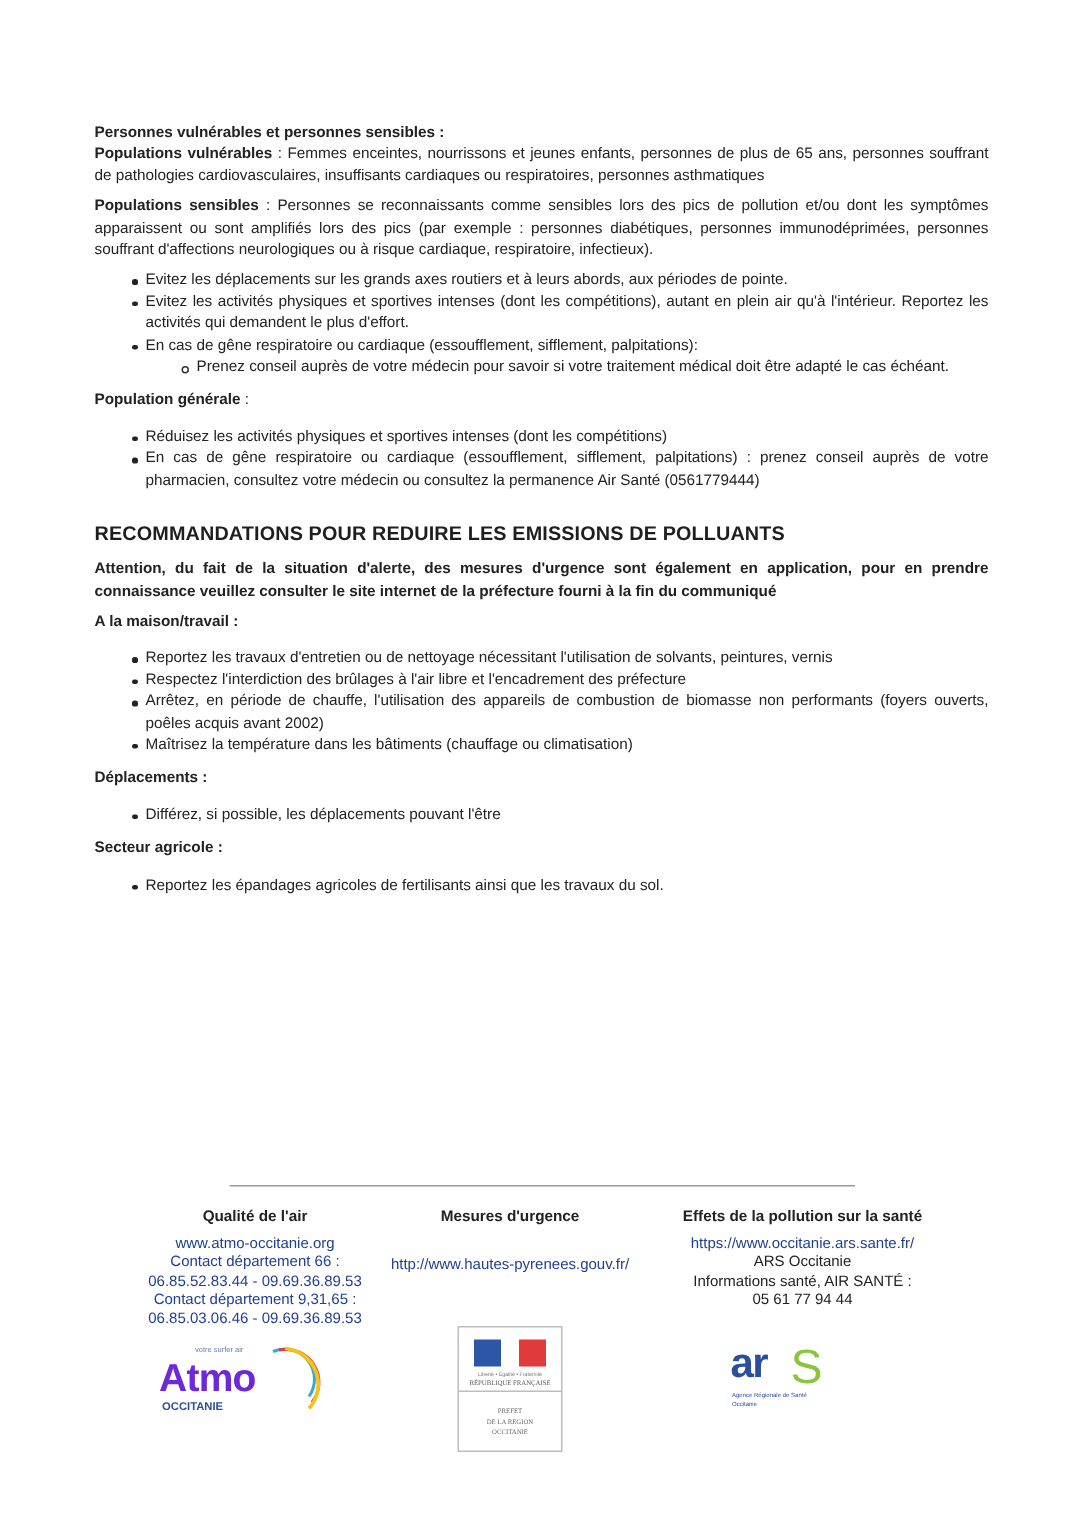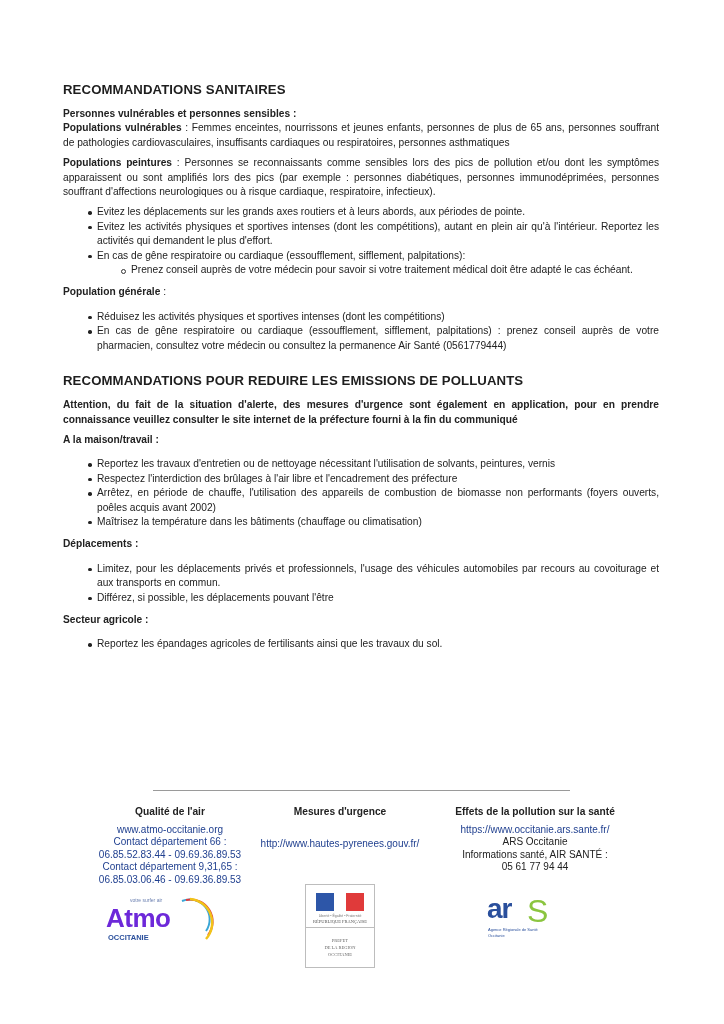--- a/index.html
+++ b/index.html
@@ -51,25 +51,24 @@
     .ars { left: 487px; top: 893px; width: 80px; height: 50px; }
     .ars .a { position: absolute; left: 0; top: 0; font-size: 28px; font-weight: bold; color: #2a4f9c; letter-spacing: -1px; text-align: right; }
     .ars .s { position: absolute; left: 40px; top: 0; font-size: 32px; color: #8bc53f; }
     .ars .cap { position: absolute; left: 1px; top: 34px; font-size: 4px; color: #2a4f9c; white-space: nowrap; }
     .ars .cap2 { position: absolute; left: 1px; top: 40px; font-size: 4px; color: #2a4f9c; }
   </style>
 </head>
 <body>
 
 <div class="page">
-  <h2>RECOMMANDATIONS SANITAIRES</h2>
 
   <div class="p tight b">Personnes vulnérables et personnes sensibles :</div>
   <div class="p"><span class="b">Populations vulnérables</span><span> : Femmes enceintes, nourrissons et jeunes enfants, personnes de plus de 65 ans, personnes souffrant de pathologies cardiovasculaires, insuffisants cardiaques ou respiratoires, personnes asthmatiques</span></div>
-  <div class="p"><span class="b">Populations peintures</span><span> : Personnes se reconnaissants comme sensibles lors des pics de pollution et/ou dont les symptômes apparaissent ou sont amplifiés lors des pics (par exemple : personnes diabétiques, personnes immunodéprimées, personnes souffrant d'affections neurologiques ou à risque cardiaque, respiratoire, infectieux).</span></div>
+  <div class="p"><span class="b">Populations sensibles</span><span> : Personnes se reconnaissants comme sensibles lors des pics de pollution et/ou dont les symptômes apparaissent ou sont amplifiés lors des pics (par exemple : personnes diabétiques, personnes immunodéprimées, personnes souffrant d'affections neurologiques ou à risque cardiaque, respiratoire, infectieux).</span></div>
 
   <ul class="l1">
     <li>Evitez les déplacements sur les grands axes routiers et à leurs abords, aux périodes de pointe.</li>
     <li>Evitez les activités physiques et sportives intenses (dont les compétitions), autant en plein air qu'à l'intérieur. Reportez les activités qui demandent le plus d'effort.</li>
     <li><span>En cas de gêne respiratoire ou cardiaque (essoufflement, sifflement, palpitations):</span>
       <ul class="l2">
         <li>Prenez conseil auprès de votre médecin pour savoir si votre traitement médical doit être adapté le cas échéant.</li>
       </ul>
     </li>
   </ul>
@@ -85,21 +84,20 @@
     <div class="p b">Attention, du fait de la situation d'alerte, des mesures d'urgence sont également en application, pour en prendre connaissance veuillez consulter le site internet de la préfecture fourni à la fin du communiqué</div>
     <div class="sub-h">A la maison/travail :</div>
     <ul class="l1" style="margin-top:10px">
       <li>Reportez les travaux d'entretien ou de nettoyage nécessitant l'utilisation de solvants, peintures, vernis</li>
       <li>Respectez l'interdiction des brûlages à l'air libre et l'encadrement des préfecture</li>
       <li>Arrêtez, en période de chauffe, l'utilisation des appareils de combustion de biomasse non performants (foyers ouverts, poêles acquis avant 2002)</li>
       <li>Maîtrisez la température dans les bâtiments (chauffage ou climatisation)</li>
     </ul>
     <div class="sub-h">Déplacements :</div>
     <ul class="l1" style="margin-top:10px">
-      <li>Limitez, pour les déplacements privés et professionnels, l'usage des véhicules automobiles par recours au covoiturage et aux transports en commun.</li>
       <li>Différez, si possible, les déplacements pouvant l'être</li>
     </ul>
     <div class="sub-h">Secteur agricole :</div>
     <ul class="l1" style="margin-top:10px">
       <li>Reportez les épandages agricoles de fertilisants ainsi que les travaux du sol.</li>
     </ul>
   </div>
 </div>
 
 <div class="divider"></div>

